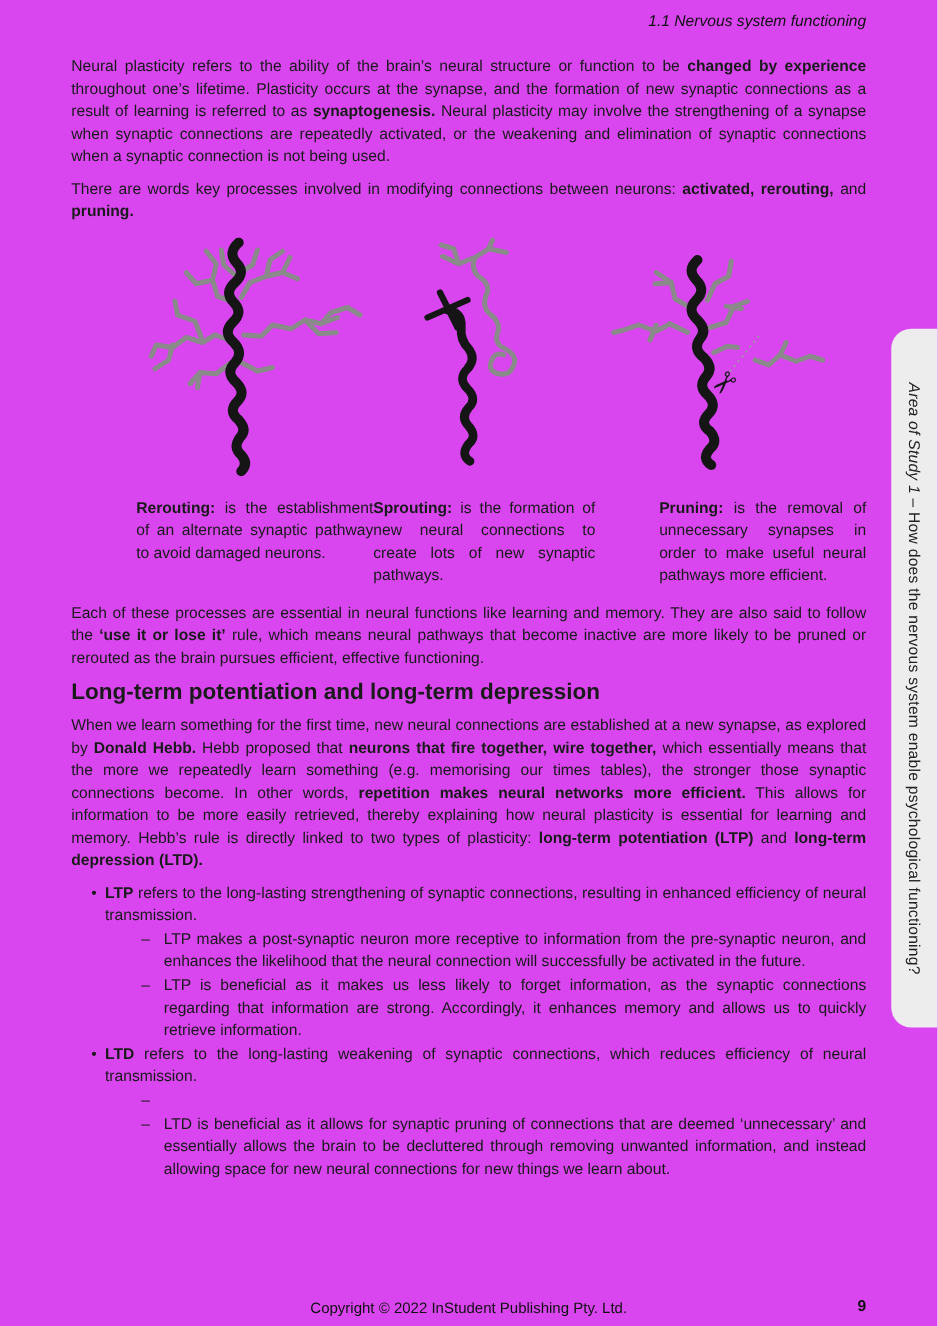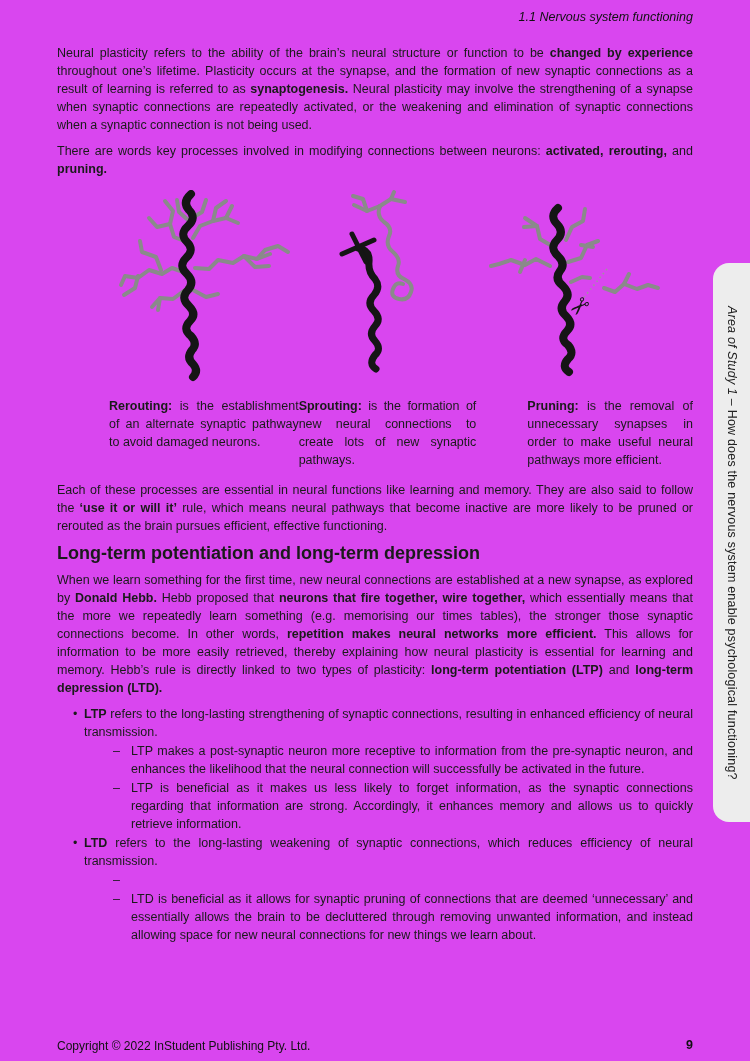--- a/index.html
+++ b/index.html
@@ -39,21 +39,21 @@
   .btext { flex:1; text-align:justify; }
 
   .sidebar-tab {
     position:absolute; right:0; top:263px; width:37px; height:559px;
     background:#ededed; border-radius:16px 0 0 16px;
     display:flex; align-items:center; justify-content:center;
   }
   .sidebar-text { writing-mode:vertical-rl; font-size:12.5px; color:#222; white-space:nowrap; letter-spacing:0.2px; }
 
   .footer { position:absolute; bottom:8px; left:57px; width:636px; font-size:12px; color:#111; }
-  .footer .copy { text-align:left; }
+  .footer .copy { text-align:center; }
   .footer .pagenum { position:absolute; right:0; top:-1px; font-weight:bold; font-size:12.5px; }
 </style>
 </head>
 <body>
 
 <div class="page">
 
   <div class="running-head">1.1 Nervous system functioning</div>
 
   <div class="content">
@@ -110,21 +110,21 @@
         <path class="trunk" stroke-width="8" d="M82,18 q-9,8 -1,16 q8,8 0,16 q-8,8 1,16 q8,8 2,15 q-6,8 3,15 q8,8 2,15 q-7,8 1,15 q8,8 1,15 q-8,8 1,14 q7,8 0,14 q-7,8 1,13"></path>
       </svg>
     </div>
 
     <div class="captions">
       <div class="cap cap2"><span class="b">Rerouting:</span><span> is the establishment of an alternate synaptic pathway to avoid damaged neurons.</span></div>
       <div class="cap cap1"><span class="b">Sprouting:</span><span> is the formation of new neural connections to create lots of new synaptic pathways.</span></div>
       <div class="cap cap3"><span class="b">Pruning:</span><span> is the removal of unnecessary synapses in order to make useful neural pathways more efficient.</span></div>
     </div>
 
-    <p class="body"><span>Each of these processes are essential in neural functions like learning and memory. They are also said to follow the </span><span class="b">‘use it or will it’</span><span> rule, which means neural pathways that become inactive are more likely to be pruned or rerouted as the brain pursues efficient, effective functioning.</span></p>
+    <p class="body"><span>Each of these processes are essential in neural functions like learning and memory. They are also said to follow the </span><span class="b">‘use it or lose it’</span><span> rule, which means neural pathways that become inactive are more likely to be pruned or rerouted as the brain pursues efficient, effective functioning.</span></p>
 
     <div class="subhead">Long-term potentiation and long-term depression</div>
 
     <p class="body"><span>When we learn something for the first time, new neural connections are established at a new synapse, as explored by </span><span class="b">Donald Hebb.</span><span> Hebb proposed that </span><span class="b">neurons that fire together, wire together,</span><span> which essentially means that the more we repeatedly learn something (e.g. memorising our times tables), the stronger those synaptic connections become. In other words, </span><span class="b">repetition makes neural networks more efficient.</span><span> This allows for information to be more easily retrieved, thereby explaining how neural plasticity is essential for learning and memory. Hebb’s rule is directly linked to two types of plasticity: </span><span class="b">long-term potentiation (LTP)</span><span> and </span><span class="b">long-term depression (LTD).</span></p>
 
     <div class="bullets">
       <div class="bullet">
         <span class="bmark">•</span>
         <div class="btext"><span class="b">LTP</span><span> refers to the long-lasting strengthening of synaptic connections, resulting in enhanced efficiency of neural transmission.</span></div>
       </div>

